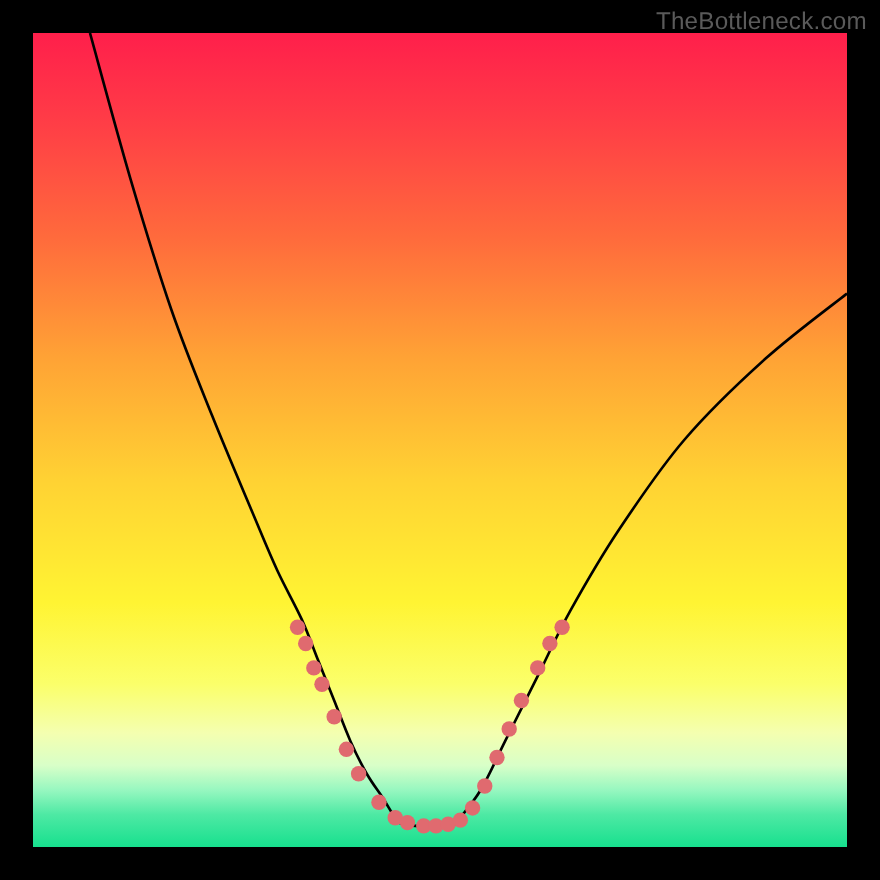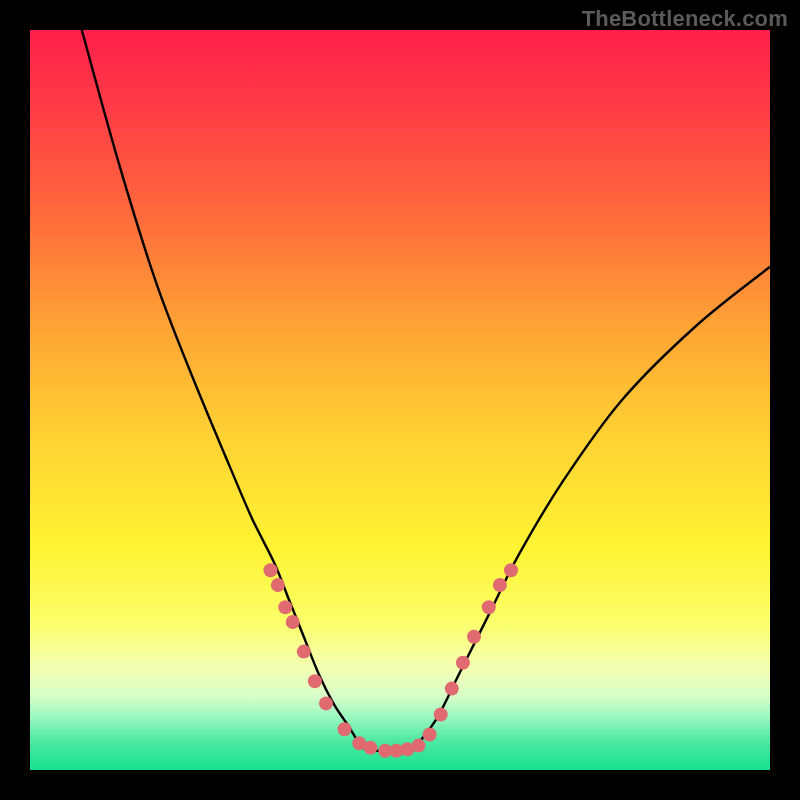--- a/index.html
+++ b/index.html
@@ -38,21 +38,21 @@
       #4ee9a4 96%,
       #17e08e 100%
     );
   }
   .watermark {
     position: absolute;
     top: 6px;
     right: 12px;
     font-family: Arial, Helvetica, sans-serif;
     font-size: 22px;
-    font-weight: 700;
+    font-weight: 400;
     color: #5a5a5a;
     letter-spacing: 0.2px;
     user-select: none;
   }
   svg.curve {
     position: absolute;
     left: 0;
     top: 0;
     width: 740px;
     height: 740px;

